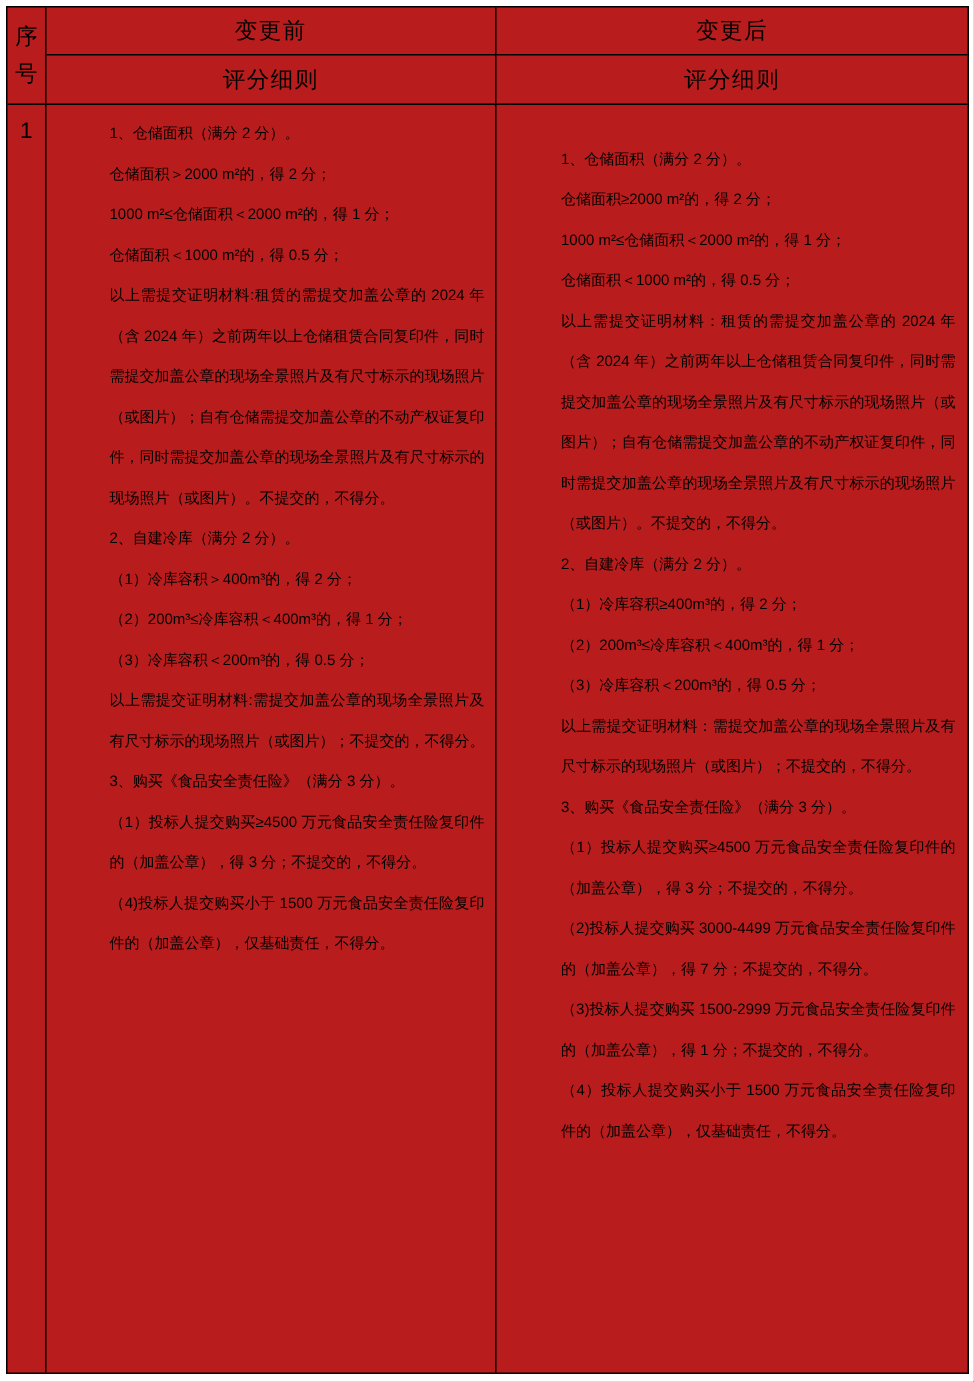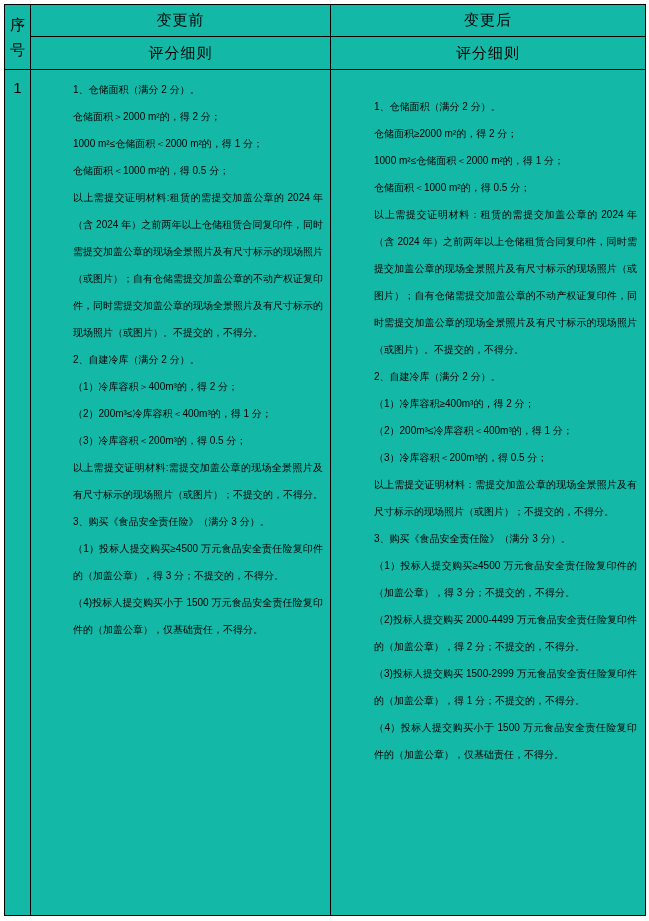--- a/index.html
+++ b/index.html
@@ -16,21 +16,21 @@
     overflow: hidden;
   }
   .cmp-table {
     position: absolute;
     left: 4px; top: 4px;
     width: 642px; height: 912px;
     border: 1px solid #000000;
     display: grid;
     grid-template-columns: 26px 300px 1fr;
     grid-template-rows: 32px 33px 1fr;
-    background: #14b8a6;
+    background: #b91c1c;
   }
   .cell { overflow: hidden; }
   .br { border-right: 1px solid #000000; }
   .bb { border-bottom: 1px solid #000000; }
   .hdr {
     display: flex;
     align-items: center;
     justify-content: center;
     font-size: 15px;
     letter-spacing: 1px;
@@ -105,19 +105,19 @@
         <p>1000 m²≤仓储面积＜2000 m²的，得 1 分；</p>
         <p>仓储面积＜1000 m²的，得 0.5 分；</p>
         <p>以上需提交证明材料：租赁的需提交加盖公章的 2024 年（含 2024 年）之前两年以上仓储租赁合同复印件，同时需提交加盖公章的现场全景照片及有尺寸标示的现场照片（或图片）；自有仓储需提交加盖公章的不动产权证复印件，同时需提交加盖公章的现场全景照片及有尺寸标示的现场照片（或图片）。不提交的，不得分。</p>
         <p>2、自建冷库（满分 2 分）。</p>
         <p>（1）冷库容积≥400m³的，得 2 分；</p>
         <p>（2）200m³≤冷库容积＜400m³的，得 1 分；</p>
         <p>（3）冷库容积＜200m³的，得 0.5 分；</p>
         <p>以上需提交证明材料：需提交加盖公章的现场全景照片及有尺寸标示的现场照片（或图片）；不提交的，不得分。</p>
         <p>3、购买《食品安全责任险》（满分 3 分）。</p>
         <p>（1）投标人提交购买≥4500 万元食品安全责任险复印件的（加盖公章），得 3 分；不提交的，不得分。</p>
-        <p>（2)投标人提交购买 2000-4499 万元食品安全责任险复印件的（加盖公章），得 2 分；不提交的，不得分。</p>
+        <p>（2)投标人提交购买 3000-4499 万元食品安全责任险复印件的（加盖公章），得 7 分；不提交的，不得分。</p>
         <p>（3)投标人提交购买 1500-2999 万元食品安全责任险复印件的（加盖公章），得 1 分；不提交的，不得分。</p>
         <p>（4）投标人提交购买小于 1500 万元食品安全责任险复印件的（加盖公章），仅基础责任，不得分。</p>
       </div>
 
   </div>
 </div>
 
 </body></html>

